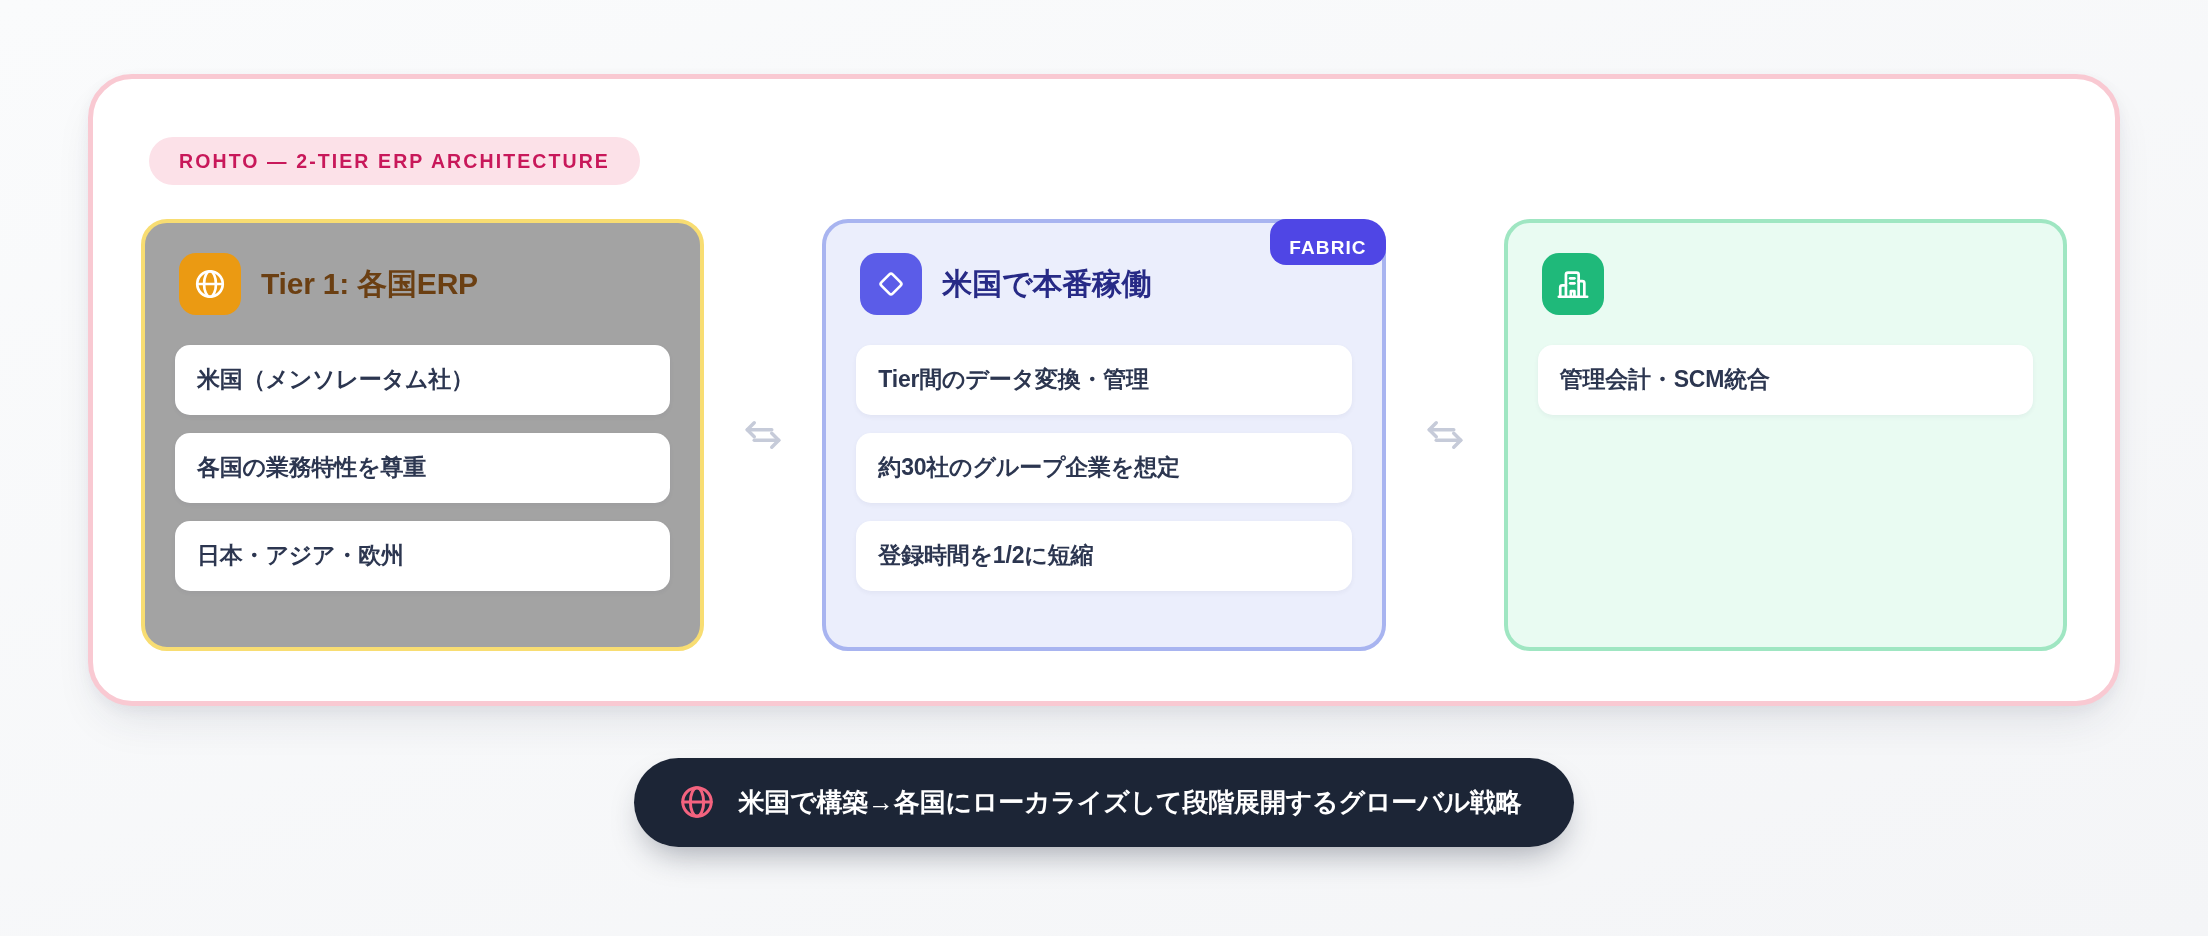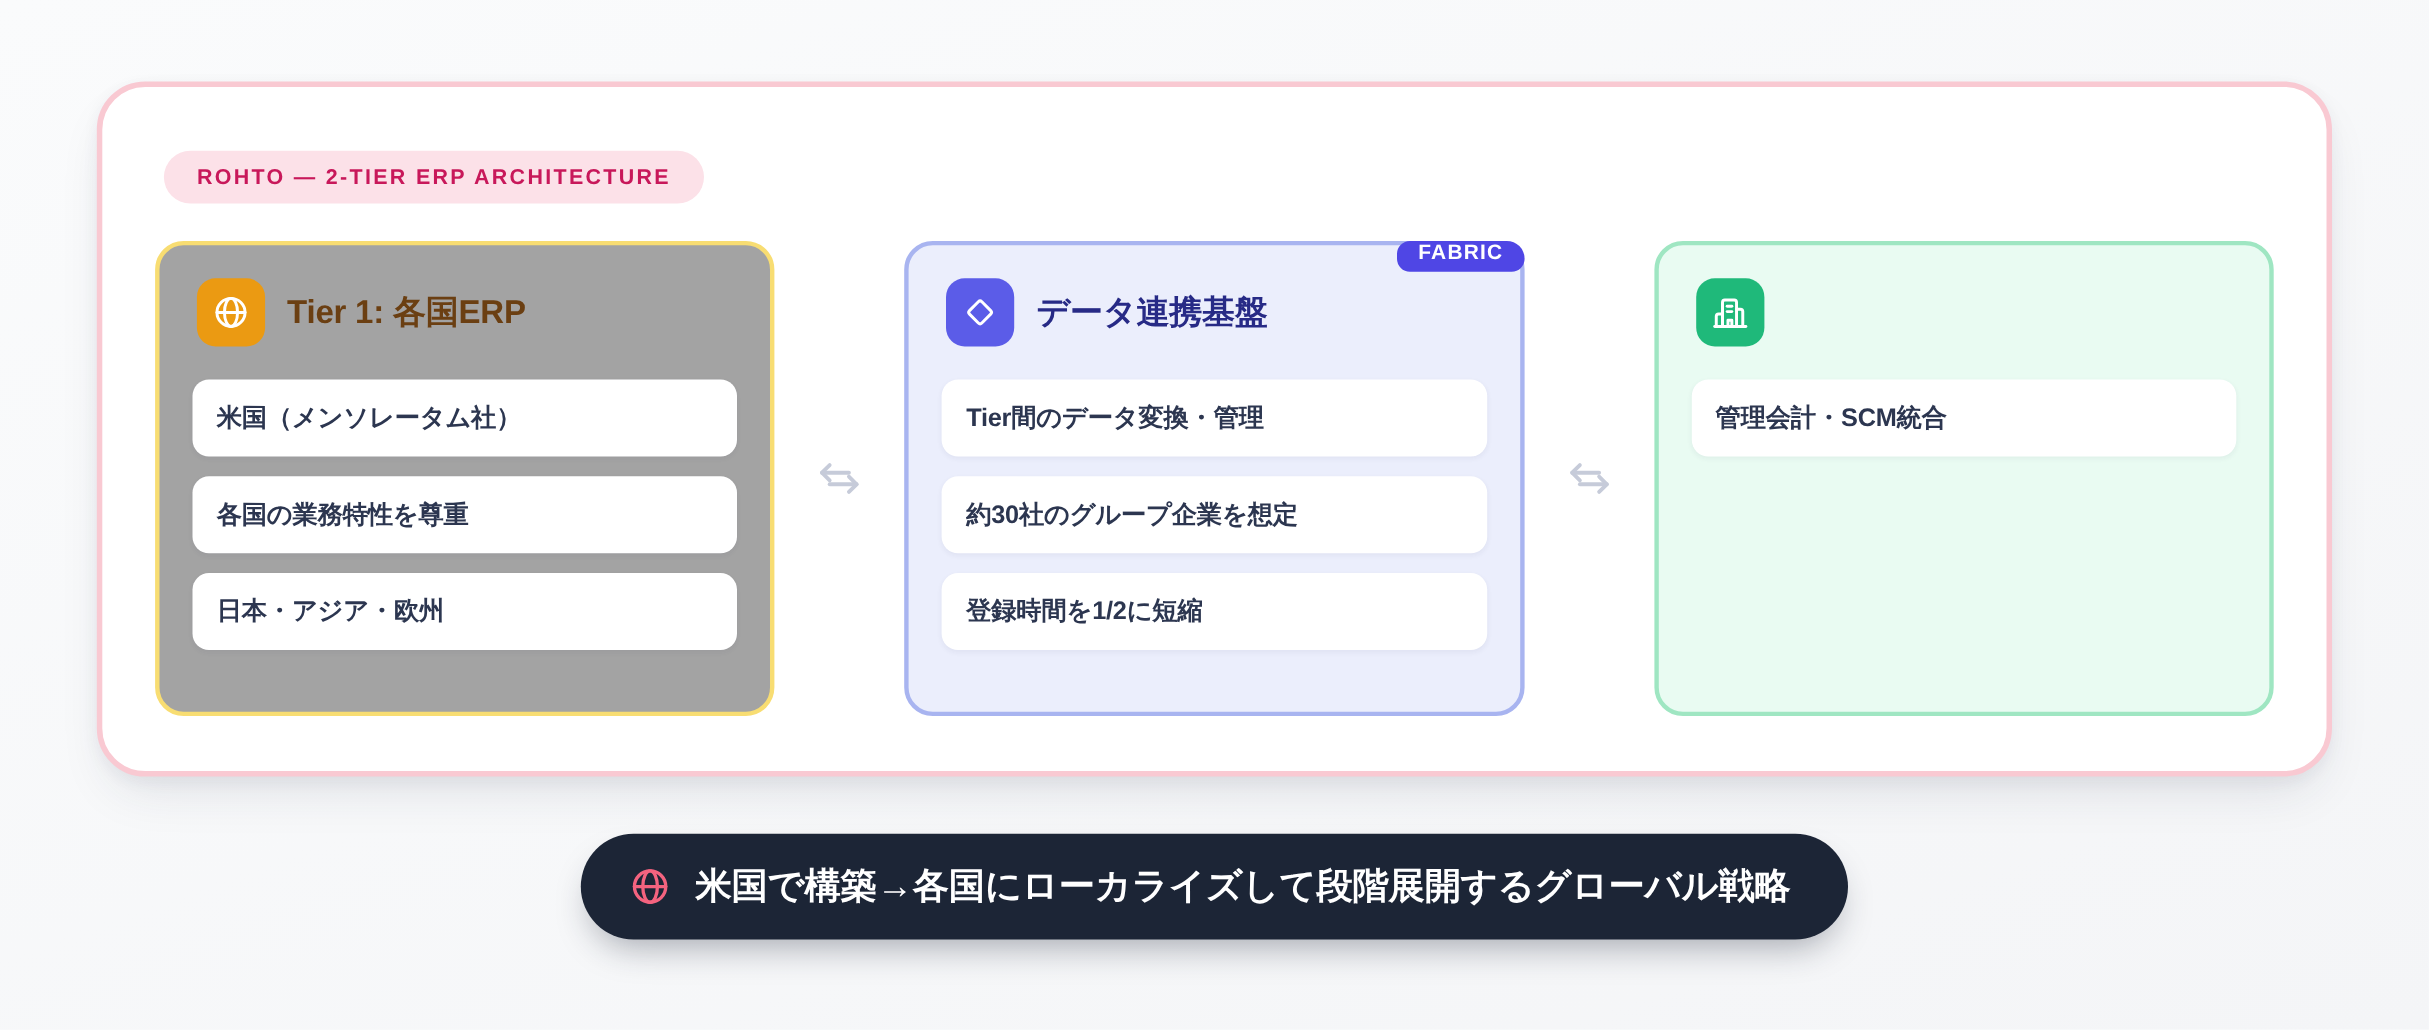--- a/index.html
+++ b/index.html
@@ -82,21 +82,21 @@
   
   .ribbon {
     position: absolute;
     top: -4px;
     right: -4px;
     background: #4f46e5;
     color: #ffffff;
     font-size: 19px;
     font-weight: bold;
     letter-spacing: 1.1px;
-    padding: 1px 19px 8px 19px;
+    padding: 19px 19px 8px 19px;
     border-radius: 16px 22px 16px 16px;
     line-height: 1;
   }
 
   
   .card-head {
     display: flex;
     align-items: center;
     gap: 20px;
     margin-bottom: 30px;
@@ -150,21 +150,21 @@
     background: #1c2536;
     color: #ffffff;
     border-radius: 999px;
     padding: 25px 52px 26px 44px;
     display: flex;
     align-items: center;
     gap: 22px;
     box-shadow: 0 16px 32px -10px rgba(28,37,54,0.38);
   }
   .footer-text {
-    font-size: 33px;
+    font-size: 26px;
     font-weight: bold;
     letter-spacing: -0.2px;
     white-space: nowrap;
   }
   .footer-icon { display: flex; align-items: center; }
   .footer-icon svg { display: block; }
 </style>
 </head>
 <body>
 
@@ -209,21 +209,21 @@
 
       <div class="col">
         <div class="card fabric">
           <div class="ribbon">FABRIC</div>
           <div class="card-head">
             <div class="badge-icon indigo">
               <svg width="34" height="34" viewBox="0 0 24 24" fill="none" stroke="#ffffff" stroke-width="1.9" stroke-linejoin="round">
                 <rect x="6.4" y="6.4" width="11.2" height="11.2" rx="1.6" transform="rotate(45 12 12)"></rect>
               </svg>
             </div>
-            <div class="card-title t2">データ連携基盤</div>
+            <div class="card-title t2">米国で本番稼働</div>
           </div>
           <div class="items">
             <div class="item">Tier間のデータ変換・管理</div>
             <div class="item">約30社のグループ企業を想定</div>
             <div class="item">登録時間を1/2に短縮</div>
           </div>
         </div>
       </div>
 
       <div class="connector">

